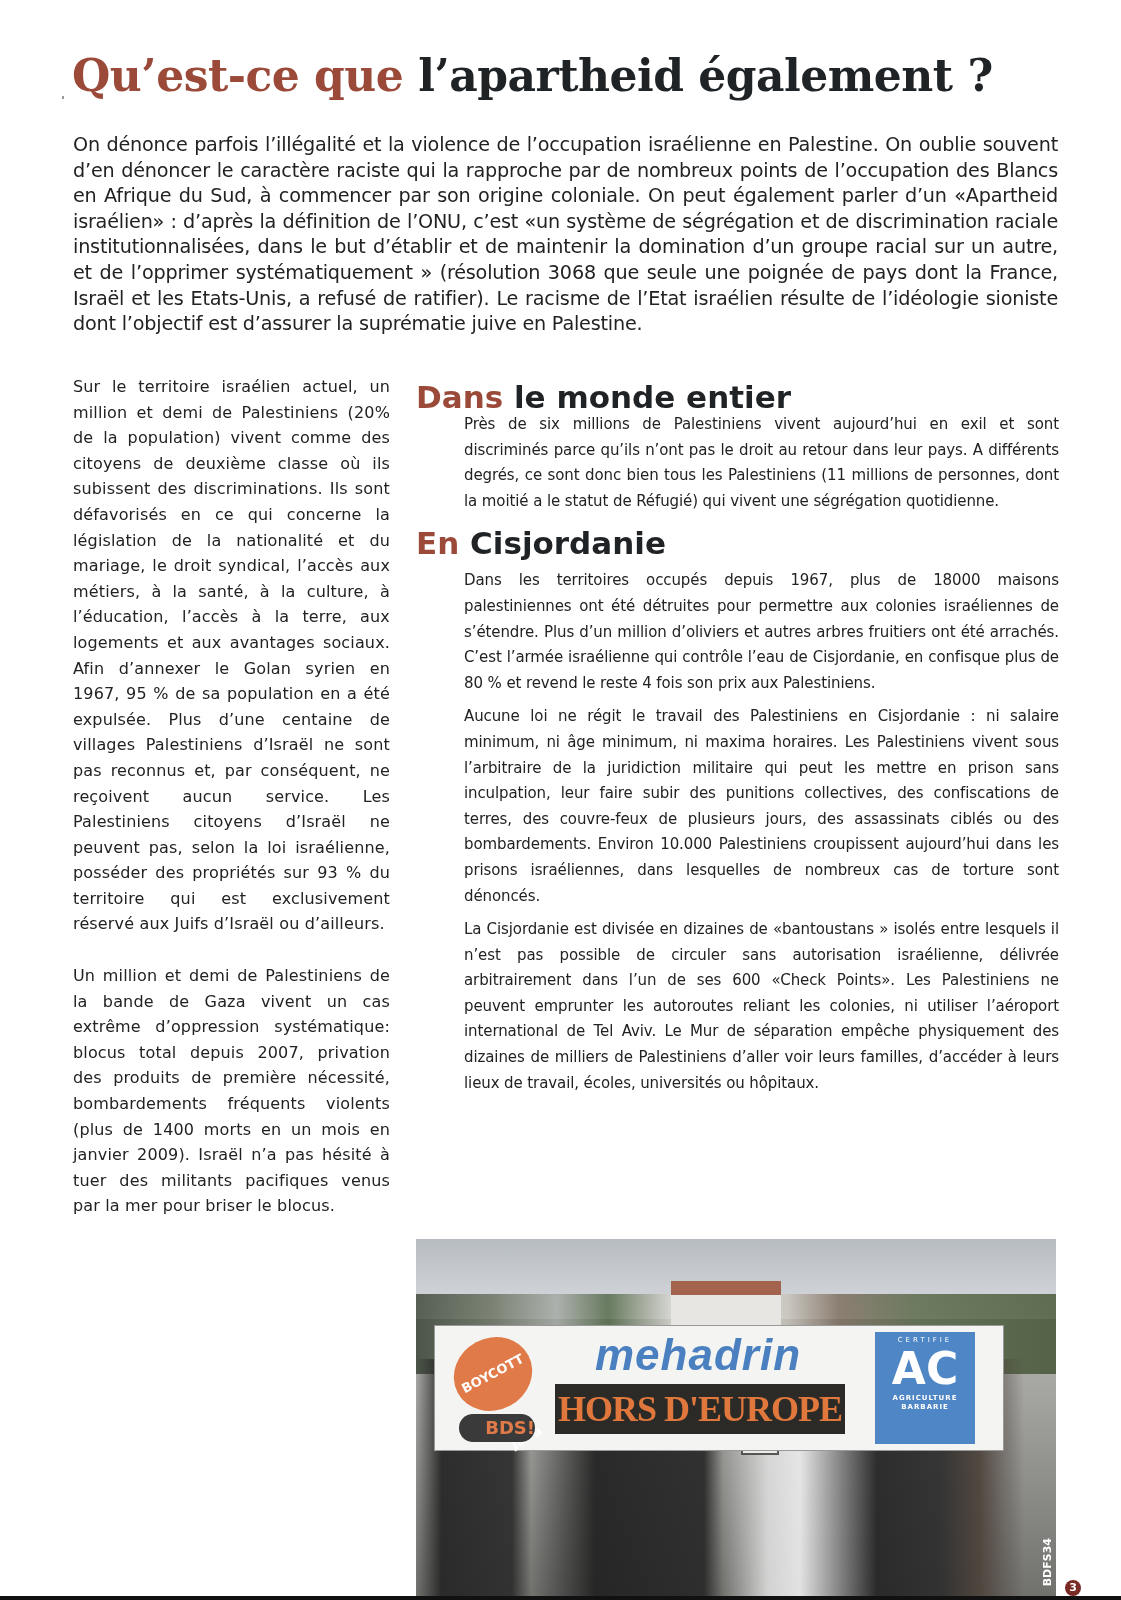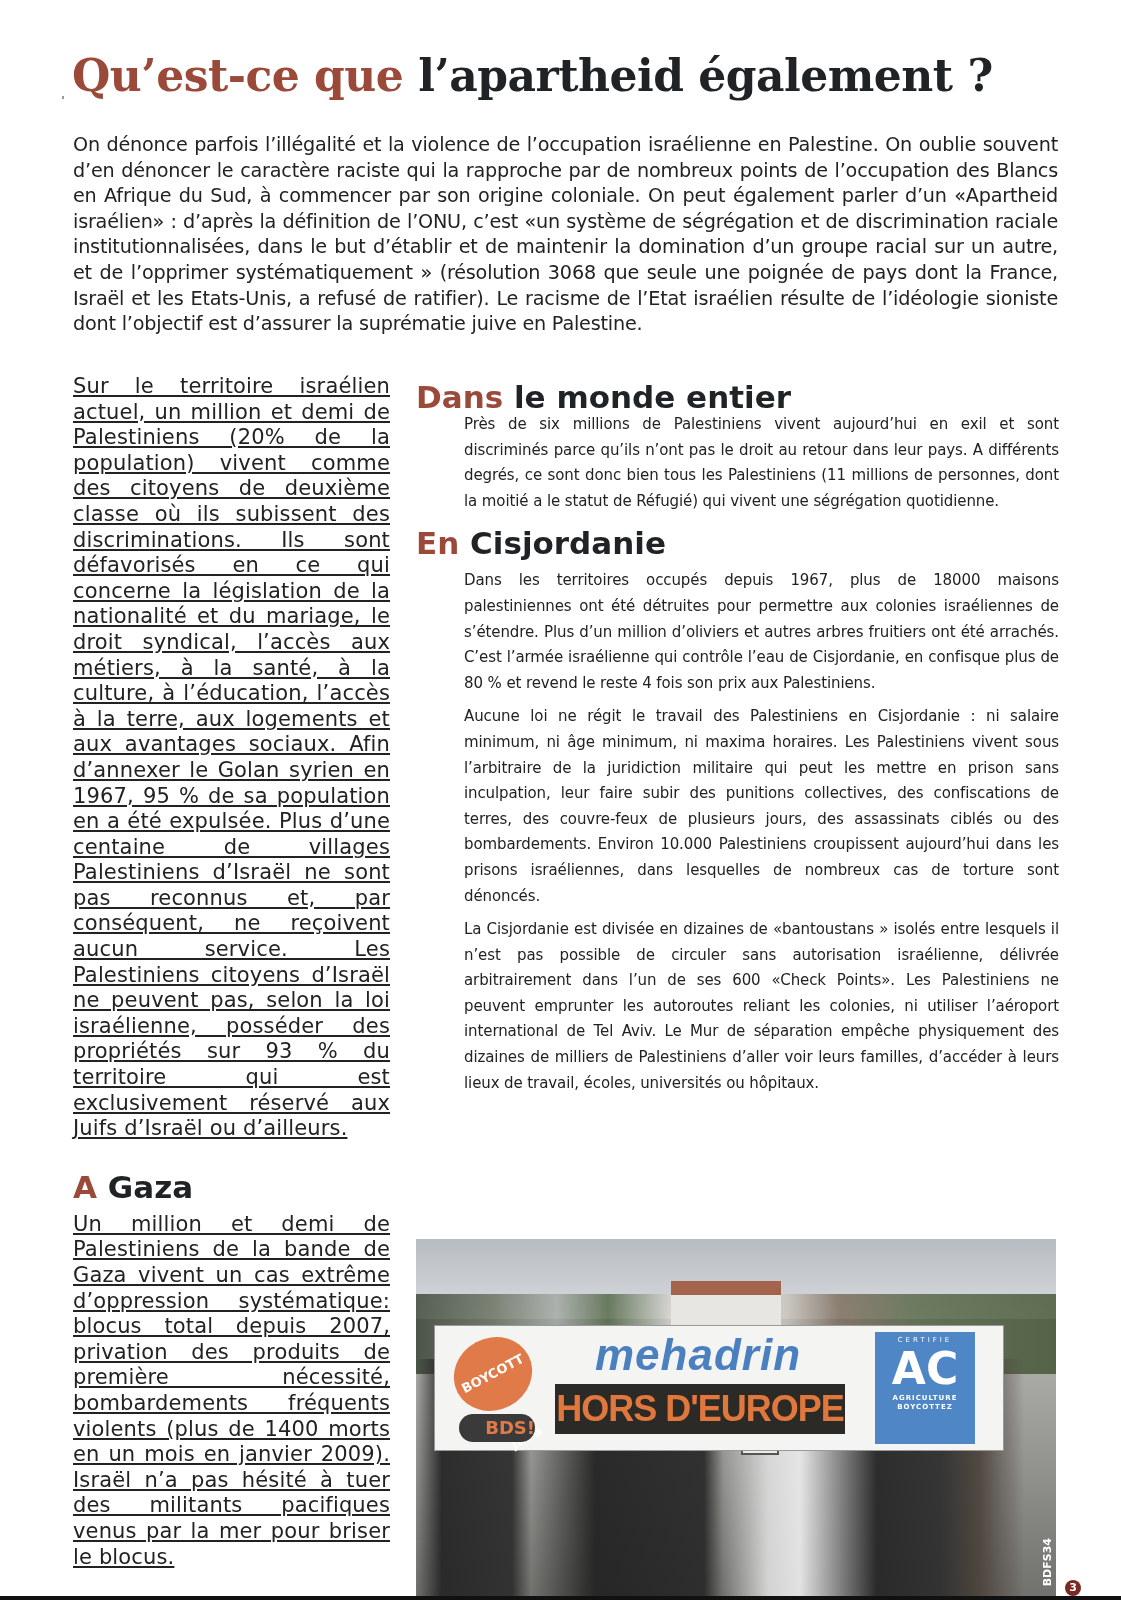--- a/index.html
+++ b/index.html
@@ -24,42 +24,42 @@
   .col-right { position: absolute; left: 416px; top: 378px; width: 643px; }
 
   .sec-heading {
     font-family: "DejaVu Sans", sans-serif; font-weight: bold;
     font-size: 31px; line-height: 38px; white-space: nowrap;
   }
   .body-text {
     font-family: "DejaVu Sans", sans-serif; font-size: 18.6px; line-height: 25.6px;
     text-align: justify; color: #222; text-align-last: left;
   }
-  .left-text { font-size: 21px; letter-spacing: 0.15px; text-decoration: underline; }
+  .left-text { font-size: 16px; letter-spacing: 0.15px; }
   .right-text { font-size: 15px; letter-spacing: -0.1px; margin-left: 48px; }
 
   .para-gap { margin-top: 8px; }
 
   .photo {
     position: absolute; left: 416px; top: 1239px; width: 640px; height: 361px;
     overflow: hidden; background: #8f9396;
   }
   .sky { position: absolute; left: 0; top: 0; width: 100%; height: 80px;
     background: linear-gradient(#b7bcc2, #d9dcdf); }
   .trees { position: absolute; left: 0; top: 55px; width: 100%; height: 90px;
     background: linear-gradient(90deg,#3f4a3a 0%,#6c7463 12%,#a6aaa5 22%,#556a4a 30%,#d8d6d2 40%,#efefef 48%,#c8c4bb 58%,#7f6f60 66%,#5a6a4a 78%,#4a5a3a 100%); opacity: 0.85; }
   .house { position: absolute; left: 255px; top: 42px; width: 110px; height: 80px; background: #e7e6e2; border-top: 14px solid #a3634c; }
   .road { position: absolute; left: 0; top: 135px; width: 100%; height: 230px; background: linear-gradient(#a9a9a6, #6f6f6c); }
   .people { position: absolute; left: 0; top: 120px; width: 100%; height: 241px;
     background: linear-gradient(90deg, transparent 0%, #222 4%, #2b2b2b 15%, transparent 18%, #1e1e1e 28%, #262626 45%, transparent 48%, #ddd 55%, #eee 60%, #222 72%, #2b2b2b 82%, #4a4038 88%, transparent 95%); opacity: 0.9; }
   .sign { position: absolute; background: #ecebe6; border: 2px solid #555; color: #2a2a2a;
     font-family: "DejaVu Sans", sans-serif; font-weight: bold; font-size: 8px; text-align: center; padding: 2px; line-height: 10px; }
   .banner-box { position: absolute; left: 18px; top: 86px; width: 570px; height: 126px; background: #f4f4f2; border: 1px solid #999; }
   .mehadrin { position: absolute; left: 160px; top: 4px; font-family: Liberation Sans, sans-serif; font-weight: bold; font-style: italic; font-size: 44px; color: #4a7fc0; letter-spacing: 1px; }
-  .hors { position: absolute; left: 120px; top: 58px; width: 290px; height: 50px; background: #2c2a26; color: #e0783e; font-family: Liberation Sans, sans-serif; font-weight: bold; font-size: 36px; line-height: 50px; text-align: center; letter-spacing: -1px; }
+  .hors { position: absolute; left: 120px; top: 58px; width: 290px; height: 50px; background: #2c2a26; color: #e0783e; font-family: Liberation Serif, serif; font-weight: bold; font-size: 36px; line-height: 50px; text-align: center; letter-spacing: -1px; }
   .boycott-logo { position: absolute; left: 18px; top: 12px; width: 80px; height: 72px; border-radius: 50%; background: #e07a48; color: #fff; font-size: 13px; font-weight: bold; text-align: center; line-height: 72px; transform: rotate(-28deg); }
   .bds { position: absolute; left: 24px; top: 88px; width: 76px; height: 28px; border-radius: 14px; background: #3a3a3a; color: #e07a48; font-weight: bold; font-size: 18px; line-height: 28px; text-align: right; }
   .ac-box { position: absolute; left: 440px; top: 6px; width: 100px; height: 112px; background: #4f86c6; color: #fff; text-align: center; }
   .ac-cert { font-size: 7px; letter-spacing: 3px; margin-top: 4px; }
   .ac-letters { font-family: "DejaVu Sans", sans-serif; font-size: 44px; line-height: 50px; font-weight: bold; }
   .ac-sub { font-size: 7px; font-weight: bold; line-height: 9px; letter-spacing: 1px; }
   .credit { position: absolute; right: 2px; bottom: 14px; color: #fff; font-size: 11px; font-weight: bold; writing-mode: vertical-rl; transform: rotate(180deg); }
 
   .page-num {
     position: absolute; left: 1065px; top: 1580px; width: 16px; height: 16px; border-radius: 50%;
@@ -80,24 +80,20 @@
 </h1>
 
 <p class="intro">On dénonce parfois l’illégalité et la violence de l’occupation israélienne en Palestine. On oublie souvent d’en dénoncer le caractère raciste qui la rapproche par de nombreux points de l’occupation des Blancs en Afrique du Sud, à commencer par son origine coloniale. On peut également parler d’un «Apartheid israélien» : d’après la définition de l’ONU, c’est «un système de ségrégation et de discrimination raciale institutionnalisées, dans le but d’établir et de maintenir la domination d’un groupe racial sur un autre, et de l’opprimer systématiquement » (résolution 3068 que seule une poignée de pays dont la France, Israël et les Etats-Unis, a refusé de ratifier). Le racisme de l’Etat israélien résulte de l’idéologie sioniste dont l’objectif est d’assurer la suprématie juive en Palestine.</p>
 
 <div class="col-left">
   <section>
     <p class="body-text left-text" style="margin-top:-4px">Sur le territoire israélien actuel, un million et demi de Palestiniens (20% de la population) vivent comme des citoyens de deuxième classe où ils subissent des discriminations. Ils sont défavorisés en ce qui concerne la législation de la nationalité et du mariage, le droit syndical, l’accès aux métiers, à la santé, à la culture, à l’éducation, l’accès à la terre, aux logements et aux avantages sociaux. Afin d’annexer le Golan syrien en 1967, 95 % de sa population en a été expulsée. Plus d’une centaine de villages Palestiniens d’Israël ne sont pas reconnus et, par conséquent, ne reçoivent aucun service. Les Palestiniens citoyens d’Israël ne peuvent pas, selon la loi israélienne, posséder des propriétés sur 93 % du territoire qui est exclusivement réservé aux Juifs d’Israël ou d’ailleurs.</p>
   </section>
 
   <section style="margin-top:26px">
-    <h2 class="sec-heading">
-      <span class="accent">A</span>
-      <span class="dark">Gaza</span>
-    </h2>
     <p class="body-text left-text" style="margin-top:6px">Un million et demi de Palestiniens de la bande de Gaza vivent un cas extrême d’oppression systématique: blocus total depuis 2007, privation des produits de première nécessité, bombardements fréquents violents (plus de 1400 morts en un mois en janvier 2009). Israël n’a pas hésité à tuer des militants pacifiques venus par la mer pour briser le blocus.</p>
   </section>
 </div>
 
 <div class="col-right">
   <section>
     <h2 class="sec-heading">
       <span class="accent">Dans</span>
       <span class="dark">le monde entier</span>
     </h2>
@@ -130,20 +126,20 @@
 
   <div class="banner-box">
     <div class="boycott-logo">BOYCOTT jaffa</div>
     <div class="bds">BDS!</div>
     <div class="mehadrin">mehadrin</div>
     <div class="hors">HORS D'EUROPE</div>
     <div class="ac-box">
       <div class="ac-cert">CERTIFIE</div>
       <div class="ac-letters">AC</div>
       <div class="ac-sub">AGRICULTURE</div>
-      <div class="ac-sub">BOYCOTTEZ</div>
+      <div class="ac-sub">BARBARIE</div>
     </div>
   </div>
   <div class="credit">BDFS34</div>
 </figure>
 
 <div class="page-num">3</div>
 <div class="bottom-edge"></div>
 
 </body></html>

